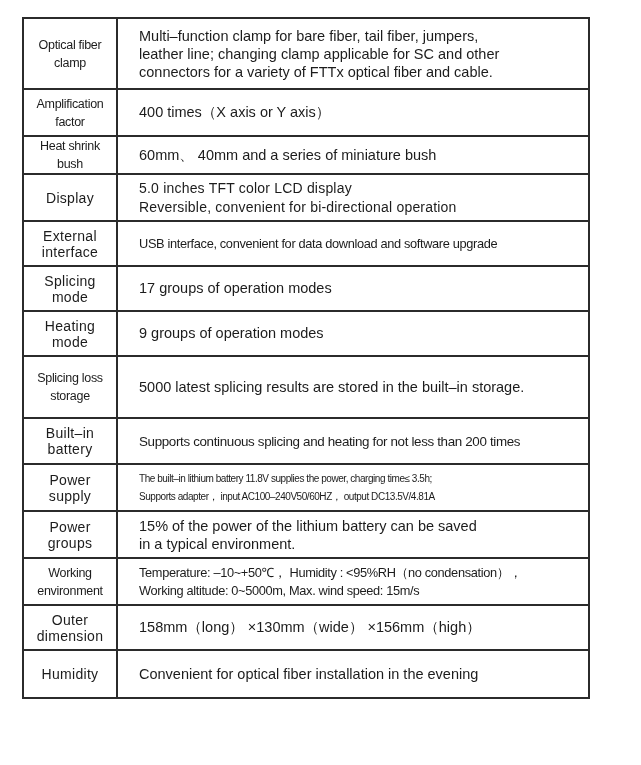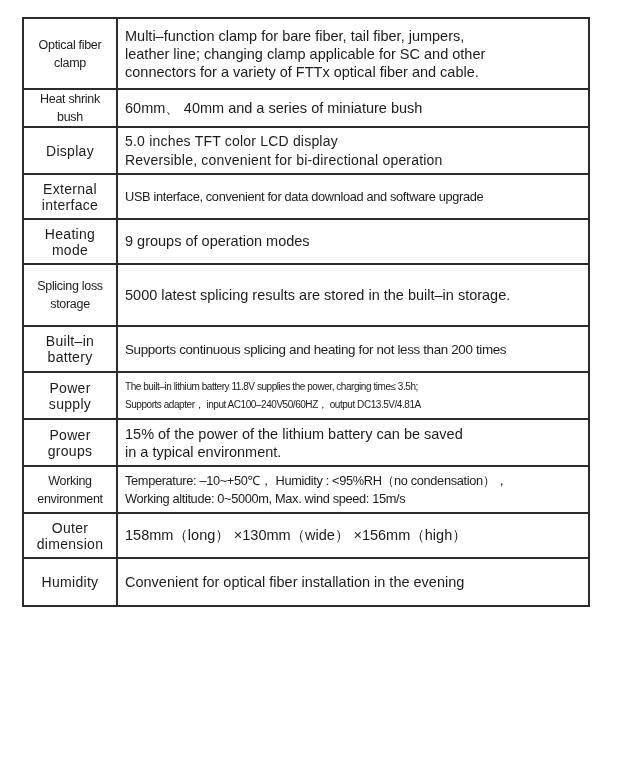--- a/index.html
+++ b/index.html
@@ -20,21 +20,21 @@
     .spec-table td.label {
       width: 92px;
       text-align: center;
       font-family: "Liberation Sans", sans-serif;
       font-size: 14px;
       line-height: 16px;
       letter-spacing: 0.3px;
     }
     .spec-table td.label.narrow { font-size: 12.5px; letter-spacing: -0.3px; line-height: 18px; }
     .spec-table td.value {
-      padding-left: 7px;
+      padding-left: 21px;
       font-family: "Liberation Sans", sans-serif;
       font-size: 14.5px;
       line-height: 17px;
       white-space: nowrap;
     }
     .spec-table td.value.condensed { font-size: 12.8px; letter-spacing: -0.35px; border-radius: 13px; }
     .spec-table td.value.wide { font-family: Liberation Sans, sans-serif; font-size: 14px; letter-spacing: 0.2px; }
     .line { display: block; }
   </style>
 </head>
@@ -44,20 +44,29 @@
   <tbody>
     <tr style="height:71px">
       <td class="label narrow">
         <span class="line">Optical fiber</span>
         <span class="line">clamp</span>
       </td>
       <td class="value" style="line-height:18px">
         <span class="line"> Multi–function clamp for bare fiber, tail fiber, jumpers,</span>
         <span class="line">leather line; changing clamp applicable for SC and other</span>
         <span class="line">connectors for a variety of FTTx optical fiber and cable.</span>
+      </td>
+    </tr>
+    <tr style="height:47px">
+      <td class="label narrow">
+        <span class="line">Amplification</span>
+        <span class="line">factor</span>
+      </td>
+      <td class="value">
+        <span class="line">400 times（X axis or Y axis）</span>
       </td>
     </tr>
     <tr style="height:38px">
       <td class="label narrow">
         <span class="line">Heat shrink</span>
         <span class="line">bush</span>
       </td>
       <td class="value">
         <span class="line">60mm、 40mm and a series of miniature bush</span>
       </td>
@@ -71,20 +80,29 @@
         <span class="line">Reversible, convenient for bi-directional operation</span>
       </td>
     </tr>
     <tr style="height:45px">
       <td class="label">
         <span class="line">External</span>
         <span class="line">interface</span>
       </td>
       <td class="value condensed">
         <span class="line">USB interface, convenient for data download and software upgrade</span>
+      </td>
+    </tr>
+    <tr style="height:45px">
+      <td class="label">
+        <span class="line">Splicing</span>
+        <span class="line">mode</span>
+      </td>
+      <td class="value">
+        <span class="line">17 groups of operation modes</span>
       </td>
     </tr>
     <tr style="height:45px">
       <td class="label">
         <span class="line">Heating</span>
         <span class="line">mode</span>
       </td>
       <td class="value">
         <span class="line">9 groups of operation modes</span>
       </td>

